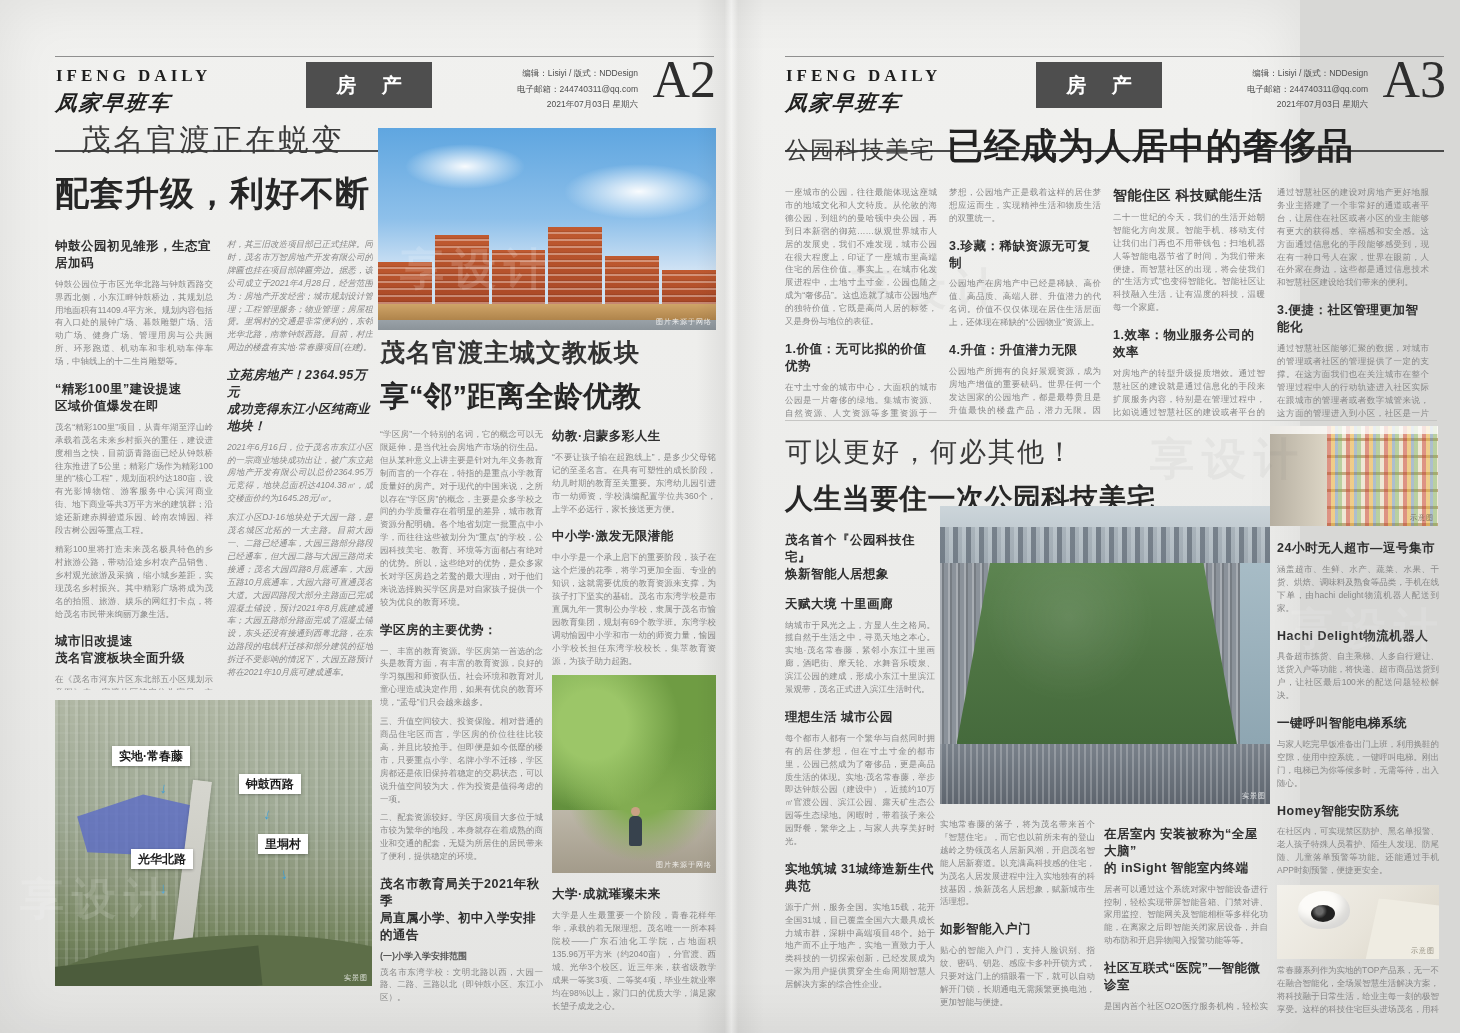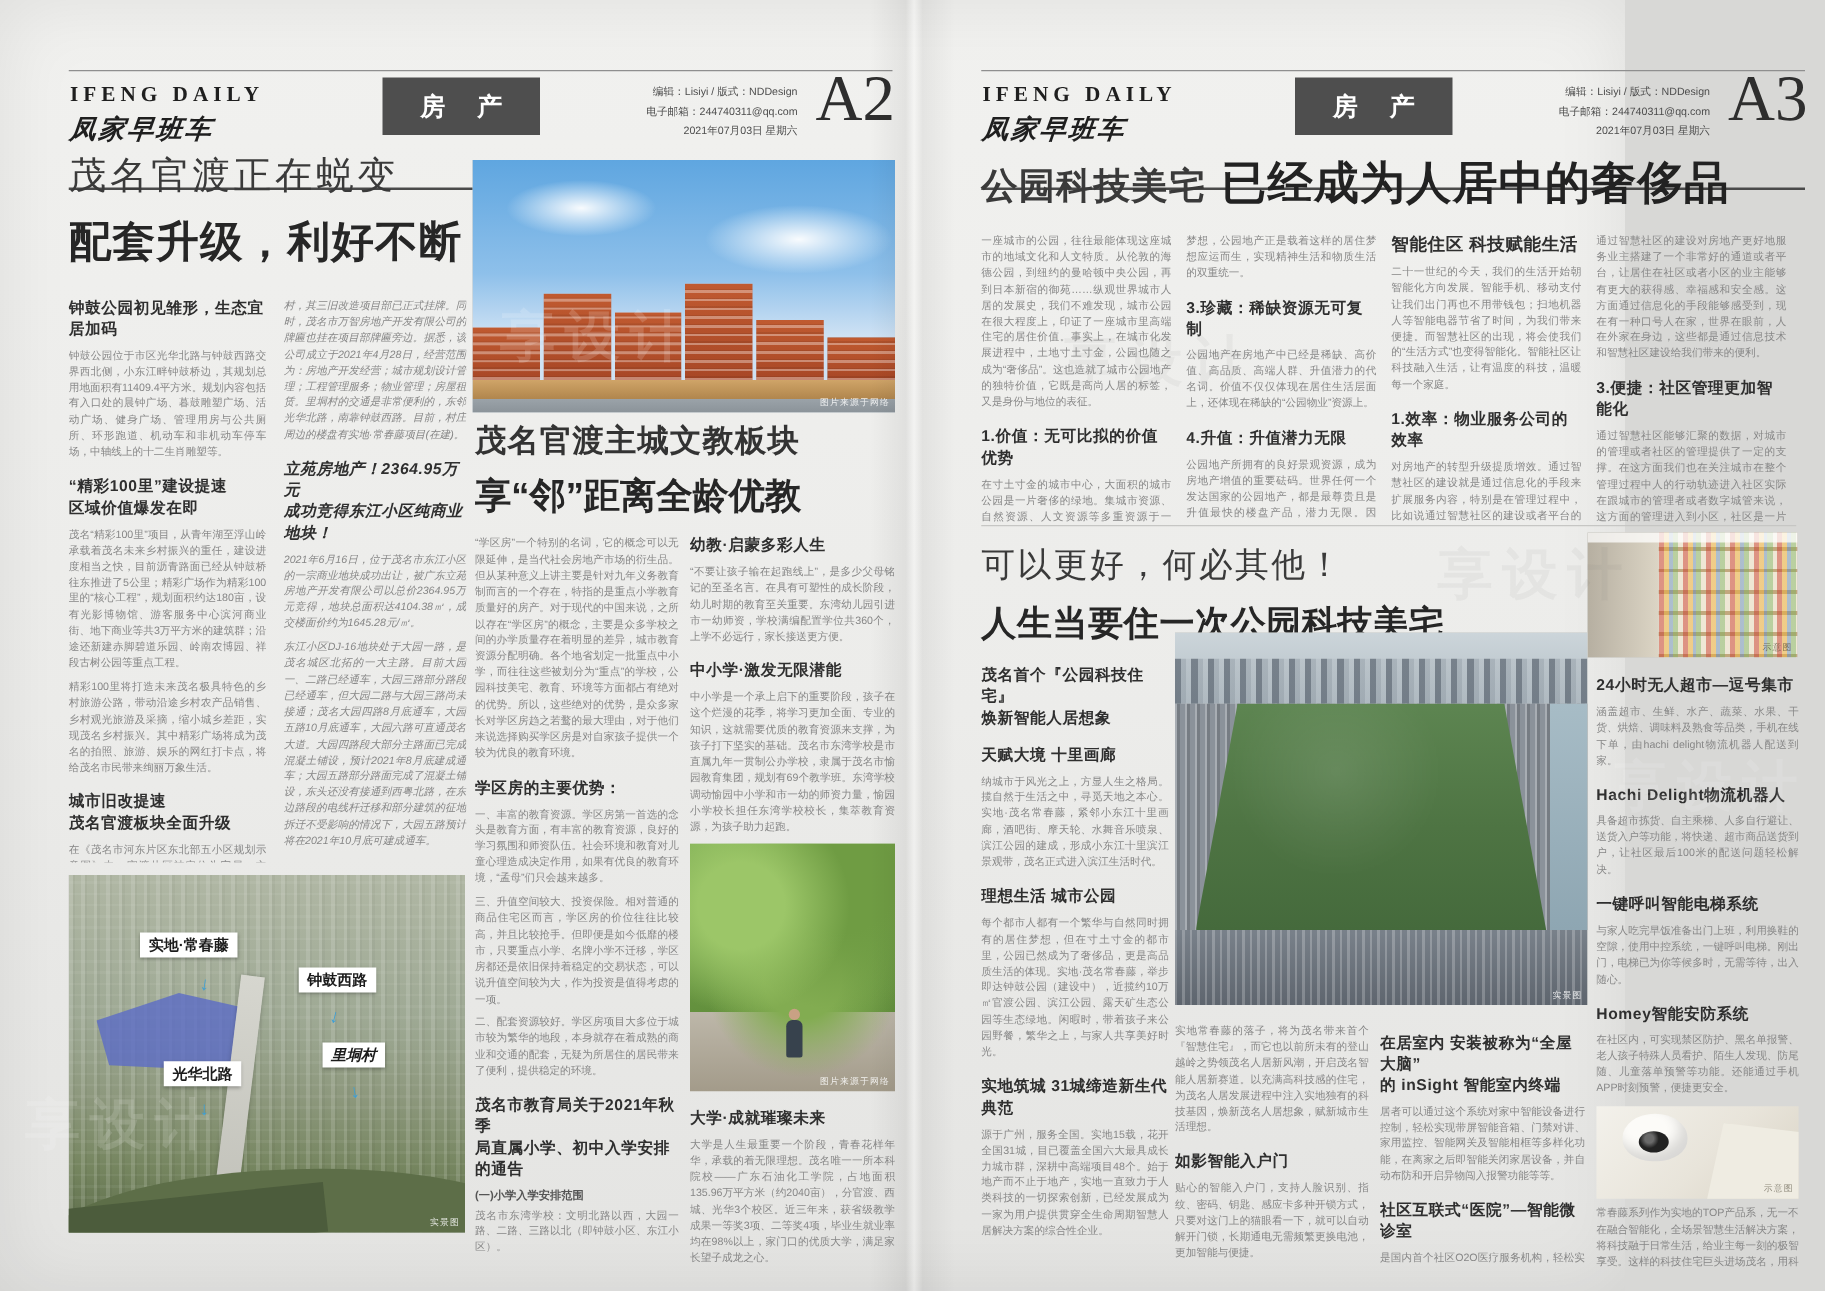--- a/index.html
+++ b/index.html
@@ -30,28 +30,28 @@
 
   
   .t{font-size:12.5px;font-weight:700;color:#2f2f2f;line-height:1.35;margin:13px 0 6px;white-space:pre-line;letter-spacing:.5px;}
   .t:first-child{margin-top:0;}
   .t-big{font-size:14px;}
   .b{font-size:8.5px;color:#878787;line-height:1.52;text-align:justify;margin:0 0 6px;}
   .sub{font-size:9px;font-weight:700;color:#555;margin:4px 0 3px;}
   .col{position:absolute;overflow:hidden;}
 
   
-  .a2-head{position:absolute;left:55px;top:120px;color:#262626;}
+  .a2-head{position:absolute;left:55px;top:120px;color:#262626;text-align:center;}
   .a2-head .l1{font-size:30px;font-weight:500;letter-spacing:3px;color:#3a3a3a;}
   .a2-head .l2{font-size:34px;font-weight:900;letter-spacing:1px;margin-top:10px;}
   .edu-head{position:absolute;left:380px;top:336px;width:340px;color:#262626;}
   .edu-head .l1{font-size:25px;font-weight:600;letter-spacing:1px;color:#333;}
   .edu-head .l2{font-size:29px;font-weight:900;margin-top:8px;}
   .a3-head{position:absolute;left:55px;top:122px;width:660px;white-space:nowrap;}
-  .a3-head .p1{font-size:29px;font-weight:700;color:#3a3a3a;letter-spacing:1px;}
+  .a3-head .p1{font-size:24px;font-weight:400;color:#3a3a3a;letter-spacing:1px;}
   .a3-head .p2{font-size:36px;font-weight:900;color:#222;margin-left:12px;letter-spacing:1px;}
   .a3-div{position:absolute;left:55px;top:420px;width:652px;height:1px;background:#c6c6c4;}
   .a3-h2{position:absolute;left:55px;top:434px;color:#262626;}
   .a3-h2 .l1{font-size:27px;font-weight:500;letter-spacing:2px;color:#3a3a3a;}
   .a3-h2 .l2{font-size:28px;font-weight:900;margin-top:10px;letter-spacing:.5px;}
 
   
   .ph{position:absolute;overflow:hidden;background:#c8c8c4;z-index:1;}
   .ph-cap{position:absolute;right:4px;bottom:3px;font-size:7px;color:rgba(255,255,255,.85);letter-spacing:1px;z-index:3;}
   
@@ -180,21 +180,21 @@
       <div class="aer-tarp"></div>
       <div class="aer-bridge"></div>
       <div class="aer-river"></div>
       <div class="aer-water"></div>
       <div class="chip" style="left:18%;top:16%;">实地·常春藤</div>
       <div class="arrow" style="left:33%;top:28%;transform:rotate(8deg);">↓</div>
       <div class="chip" style="left:58%;top:26%;">钟鼓西路</div>
       <div class="arrow" style="left:66%;top:37%;transform:rotate(14deg);">↓</div>
       <div class="chip" style="left:24%;top:52%;">光华北路</div>
       <div class="arrow" style="left:33%;top:63%;">↓</div>
-      <div class="chip" style="left:64%;top:47%;font-style:italic;">里垌村</div>
+      <div class="chip" style="left:64%;top:47%;">里垌村</div>
       <div class="arrow" style="left:71%;top:58%;transform:rotate(-10deg);">↓</div>
       <div class="ph-cap">实景图</div>
     </div>
 
     <div class="edu-head">
       <div class="l1">茂名官渡主城文教板块</div>
       <div class="l2">享“邻”距离全龄优教</div>
     </div>
 
     <div class="col" style="left:380px;top:428px;width:163px;height:582px;">

